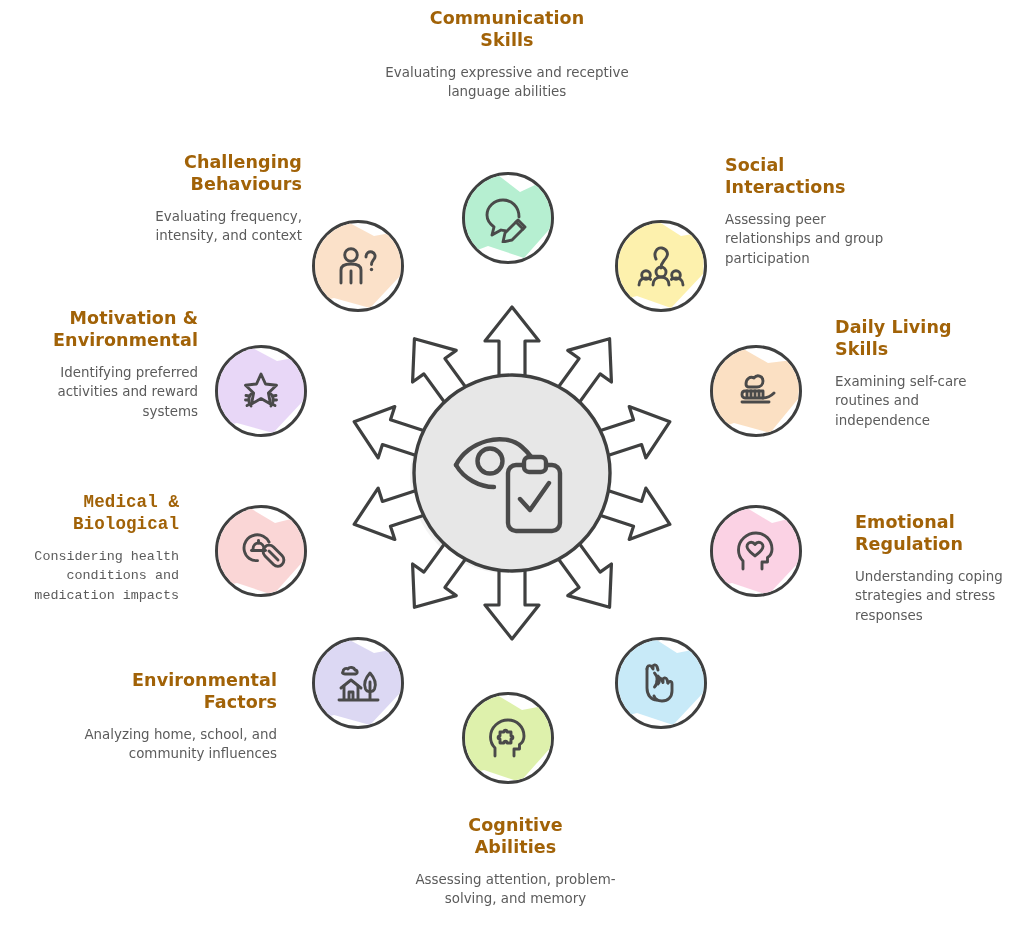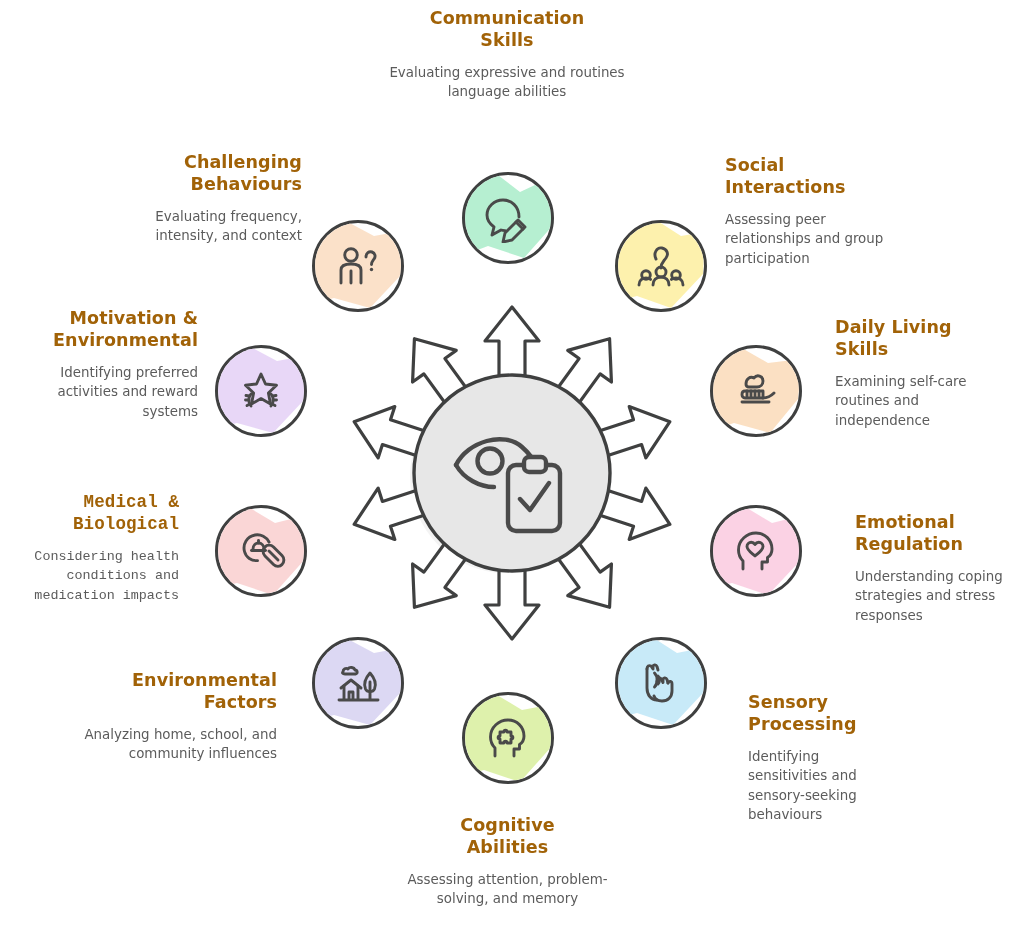--- a/index.html
+++ b/index.html
@@ -243,21 +243,21 @@
       <path d="M33 16 C33 12 36 10 39 11 C42 12 43 15.5 41 18 C39.5 20 38.5 21 38.5 23.5"></path>
       <circle cx="38.5" cy="28.5" r="1.7" fill="#4a4a4a" stroke="none"></circle>
     </svg>
   </div>
 
   <div class="node-text ta-c" style="left:385px; top:8px; width:244px;">
     <div class="node-title">
       <div>Communication</div>
       <div>Skills</div>
     </div>
-    <div class="node-desc">Evaluating expressive and routines language abilities</div>
+    <div class="node-desc">Evaluating expressive and receptive language abilities</div>
   </div>
 
   <div class="node-text ta-l" style="left:725px; top:135px; width:170px;">
     <div class="node-title">
       <div>Social</div>
       <div>Interactions</div>
     </div>
     <div class="node-desc">Assessing peer relationships and group participation</div>
   </div>
 
@@ -270,29 +270,22 @@
   </div>
 
   <div class="node-text ta-l" style="left:855px; top:492px; width:165px;">
     <div class="node-title">
       <div>Emotional</div>
       <div>Regulation</div>
     </div>
     <div class="node-desc">Understanding coping strategies and stress responses</div>
   </div>
 
-  <div class="node-text ta-l" style="left:748px; top:672px; width:150px;">
-    <div class="node-title">
-      <div>Sensory</div>
-      <div>Processing</div>
-    </div>
-    <div class="node-desc">Identifying sensitivities and sensory-seeking behaviours</div>
-  </div>
-
-  <div class="node-text ta-c" style="left:390px; top:815px; width:235px;">
+
+  <div class="node-text ta-c" style="left:398px; top:815px; width:235px;">
     <div class="node-title">
       <div>Cognitive</div>
       <div>Abilities</div>
     </div>
     <div class="node-desc">Assessing attention, problem-solving, and memory</div>
   </div>
 
   <div class="node-text ta-r" style="left:80px; top:670px; width:197px;">
     <div class="node-title">
       <div>Environmental</div>

